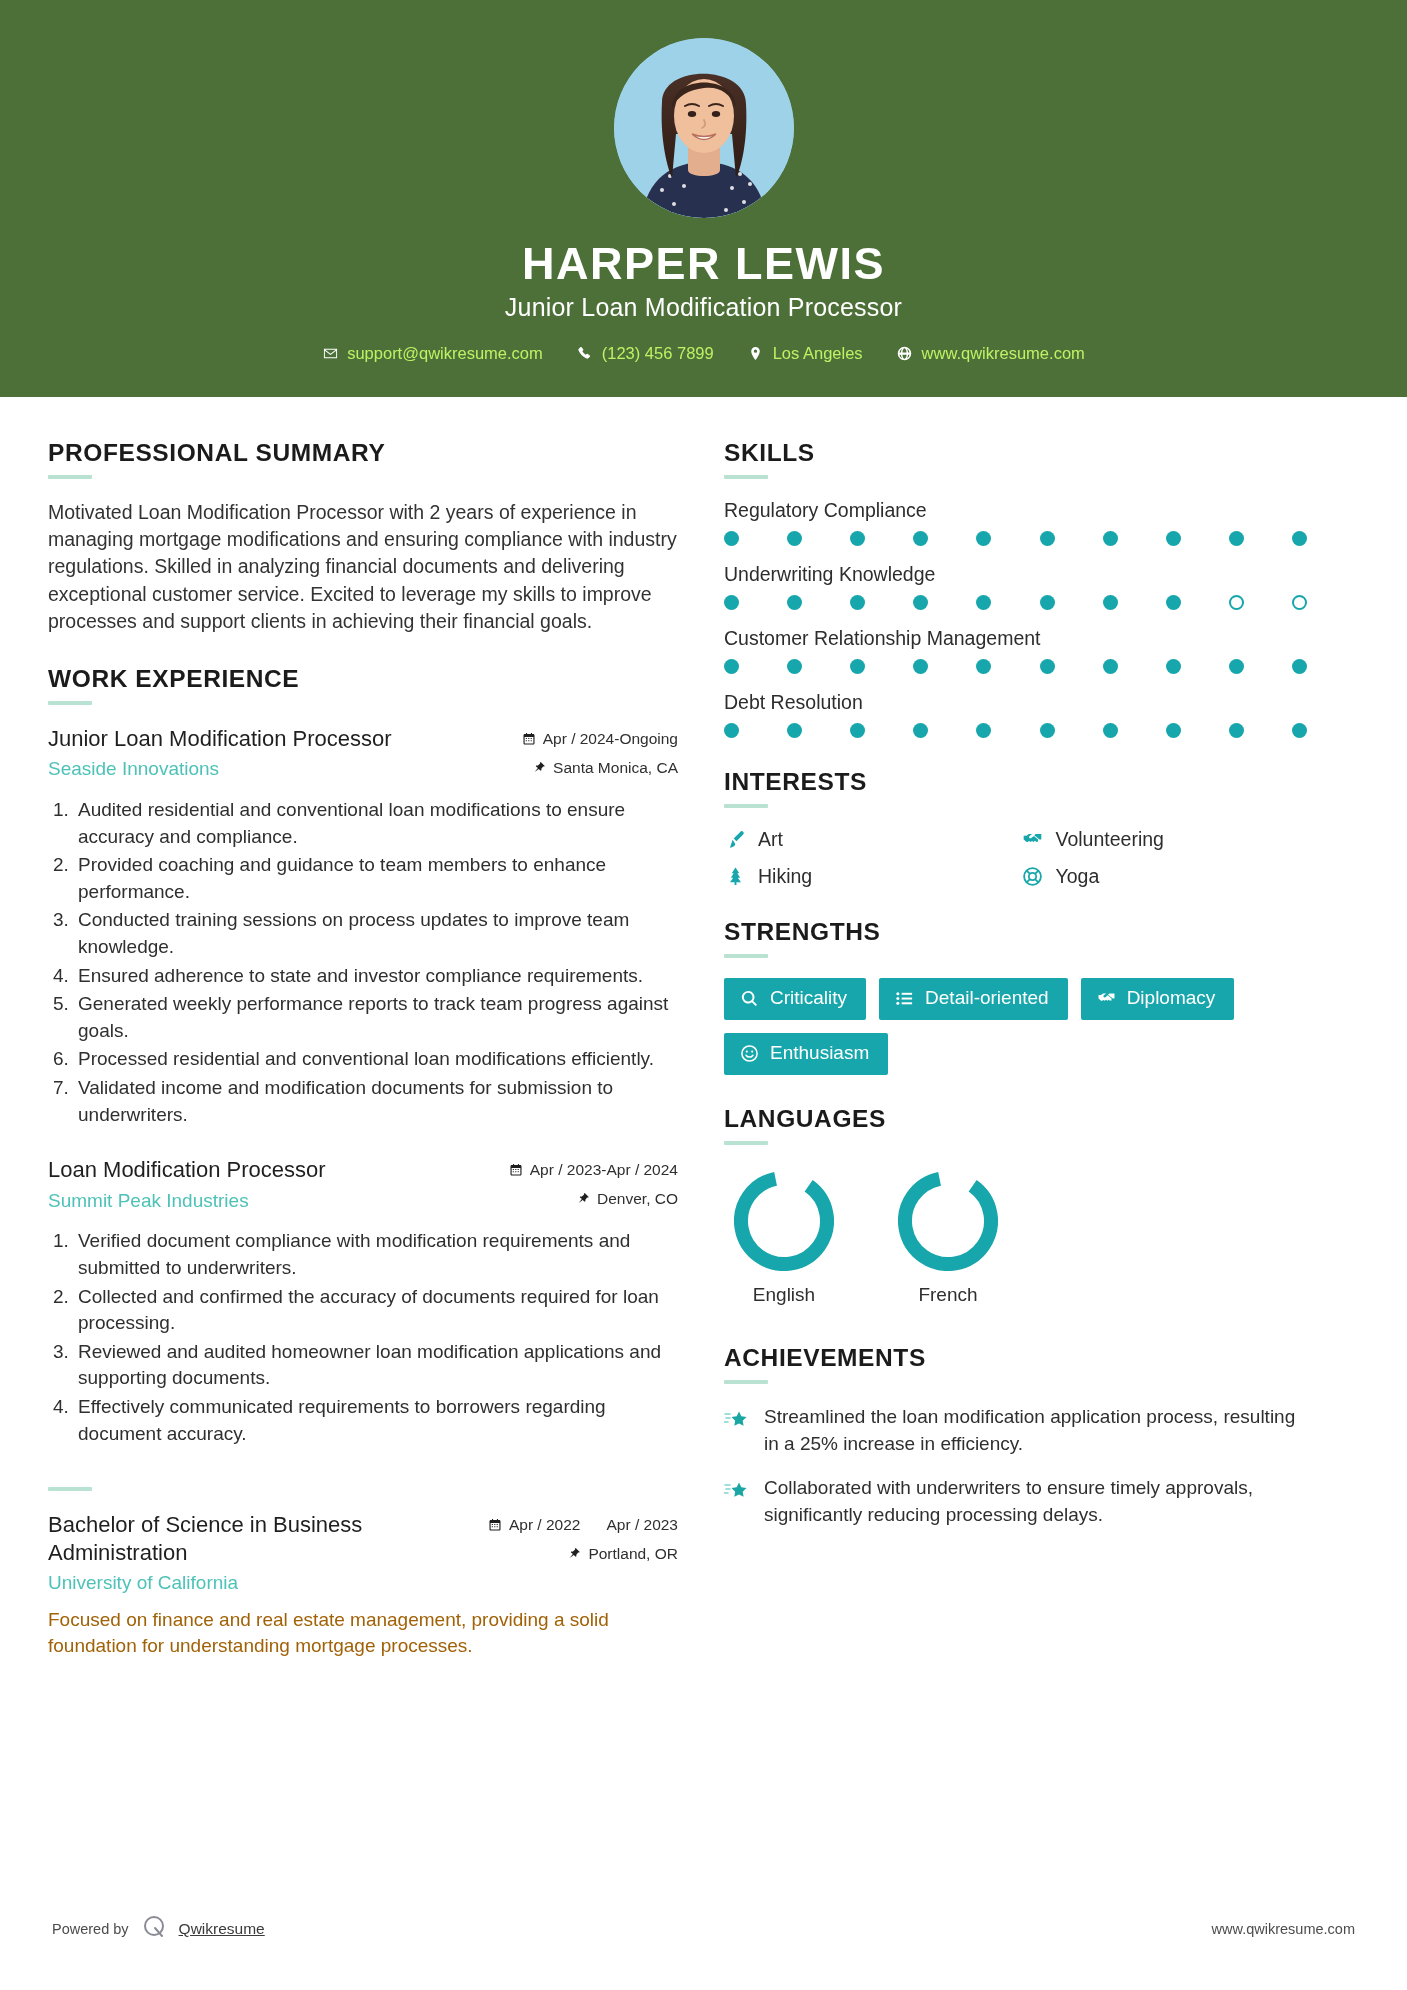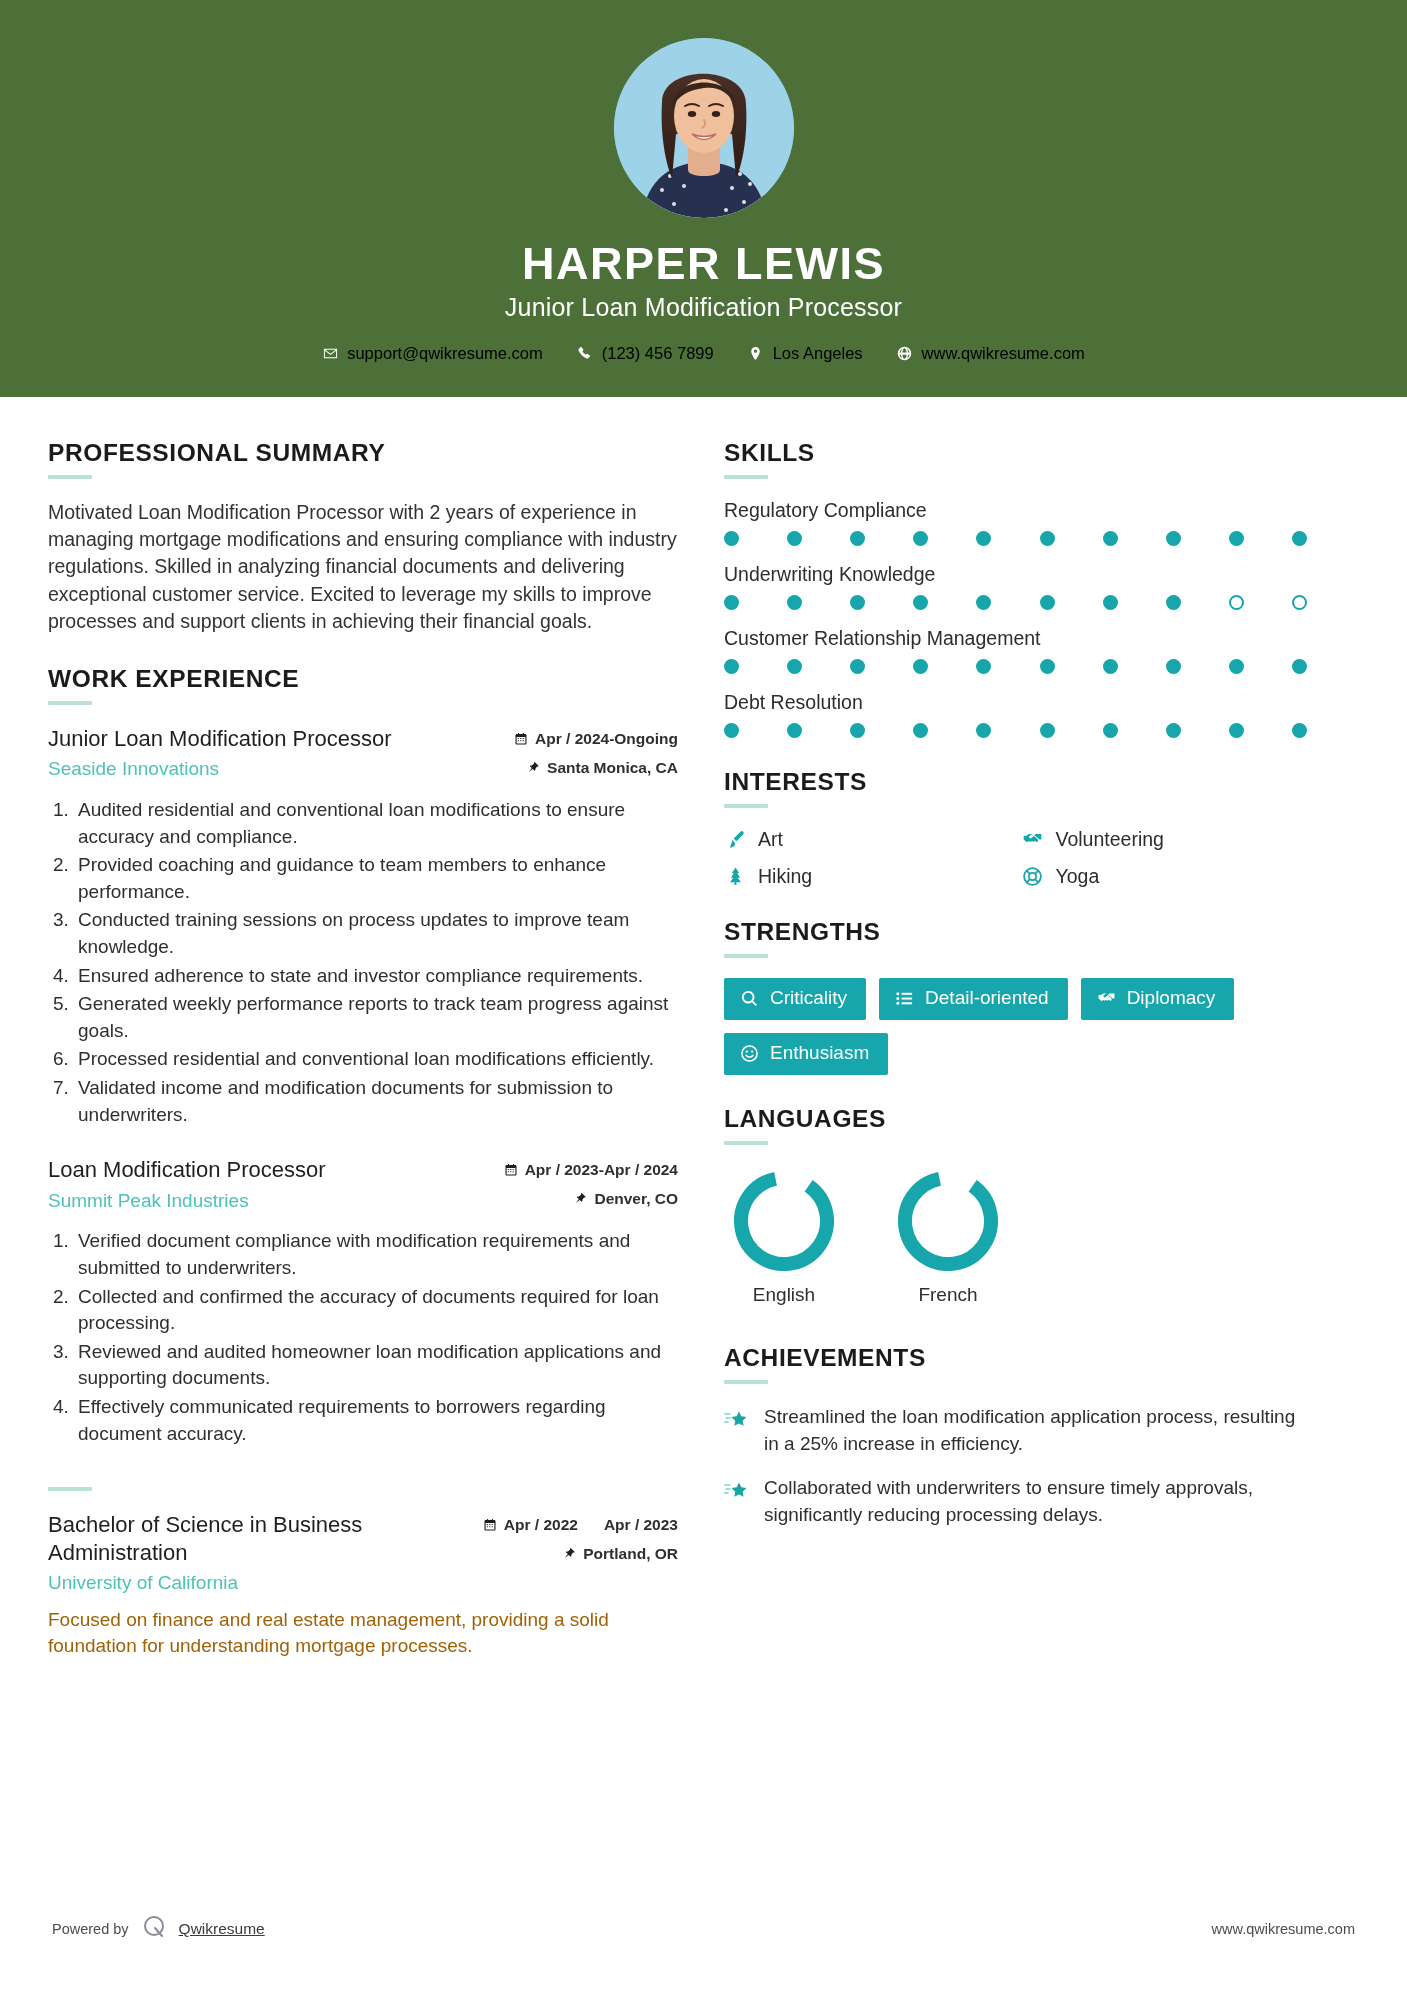--- a/index.html
+++ b/index.html
@@ -54,21 +54,21 @@
     display: flex;
     justify-content: center;
     align-items: center;
     gap: 0px;
     flex-wrap: nowrap;
   }
   .contact-item {
     display: inline-flex;
     align-items: center;
     gap: 9px;
-    color: #000000;
+    color: #bef264;
     font-size: 16.5px;
     padding: 0 17px;
     white-space: nowrap;
   }
   .contact-item .ci { display: inline-flex; width: 16px; height: 16px; align-items: center; justify-content: center; }
   .contact-item .ci svg { width: 15px; height: 15px; fill: #ffffff; }
 
   
   .body-wrap {
     display: flex;
@@ -103,21 +103,21 @@
   }
 
   
   .entry { margin-bottom: 28px; }
   .entry-head {
     display: flex;
     justify-content: space-between;
     align-items: flex-start;
   }
   .entry-left { flex: 1 1 auto; padding-right: 16px; }
-  .entry-right { flex: 0 0 auto; text-align: right; padding-top: 5px; font-weight: bold; }
+  .entry-right { flex: 0 0 auto; text-align: right; padding-top: 5px; }
   .entry-role {
     font-size: 22px;
     color: #1f1f1f;
     font-weight: 400;
     line-height: 1.25;
   }
   .entry-org {
     font-size: 19px;
     color: #4ec2b8;
     margin-top: 5px;

